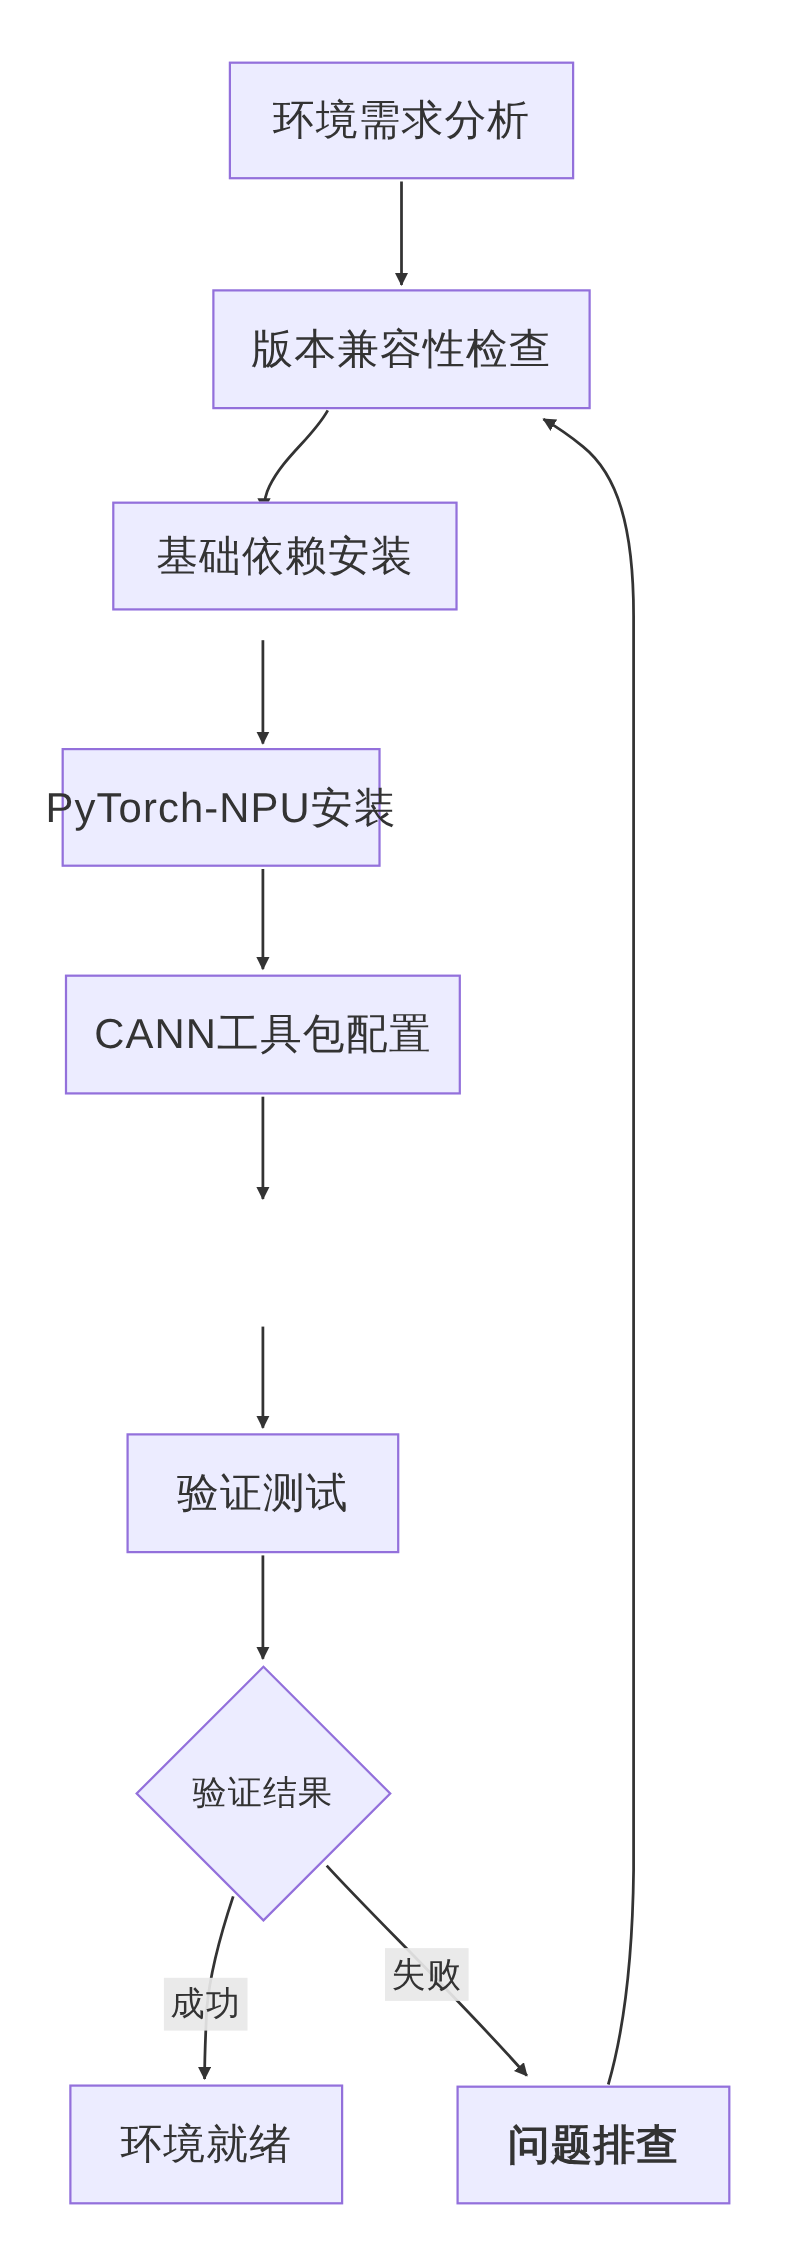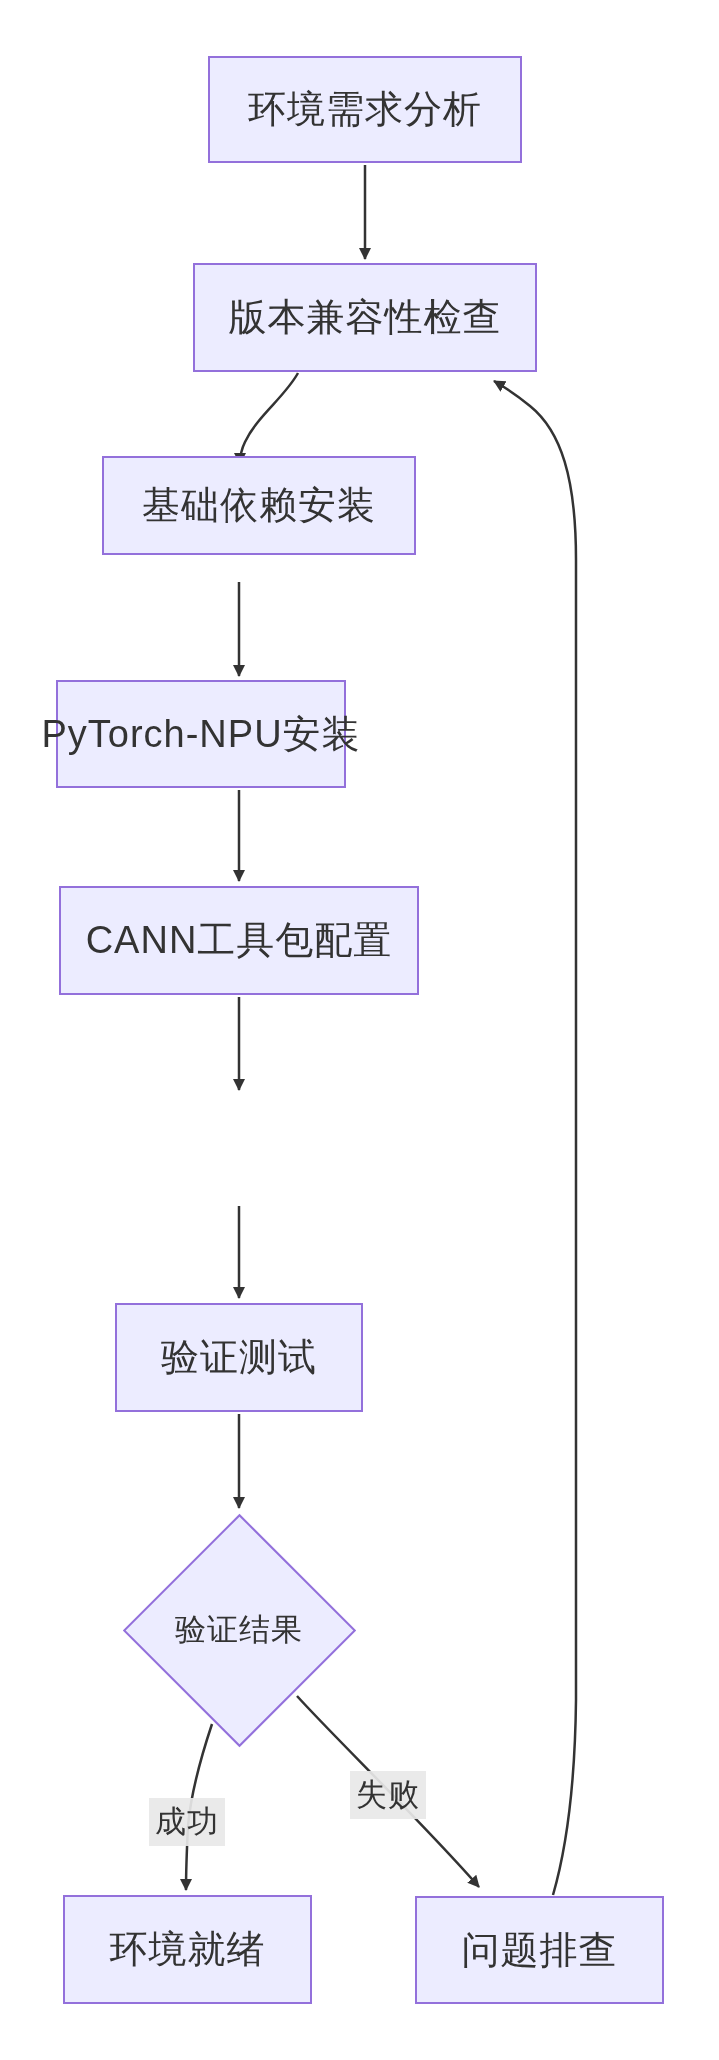--- a/index.html
+++ b/index.html
@@ -23,21 +23,21 @@
     white-space:nowrap;
   }
   #node-A{left:208px;top:56px;width:314px;height:107px;}
   #node-B{left:193px;top:263px;width:344px;height:109px;}
   #node-C{left:82px;top:456px;width:314px;height:99px;margin-left:20px;}
   #node-D{left:56px;top:680px;width:290px;height:108px;}
   #node-E{left:59px;top:886px;width:360px;height:109px;}
   #node-F{left:82px;top:1095px;width:314px;height:109px;}
   #node-G{left:115px;top:1303px;width:248px;height:109px;font-family:Liberation Serif, serif;}
   #node-I{left:63px;top:1895px;width:249px;height:109px;}
-  #node-J{left:415px;top:1896px;width:249px;height:108px;}
+  #node-J{left:415px;top:1896px;width:249px;height:108px;font-weight:bold;}
   #diamond-H{
     position:absolute;
     left:156.5px;top:1547.5px;
     width:165px;height:165px;
     box-sizing:border-box;
     background:#ECECFF;
     border:2.5px solid #9370DB;
     transform:rotate(45deg);
   }
   #diamond-H-label{

